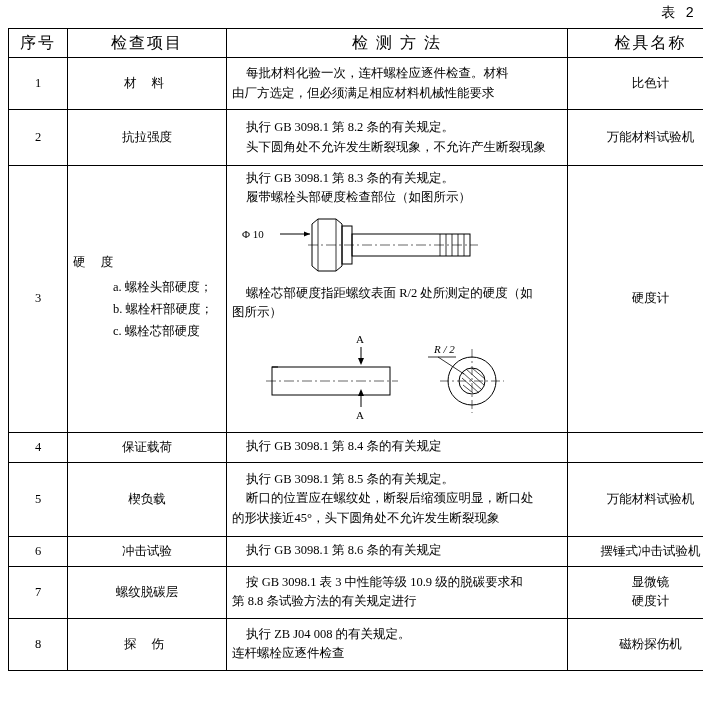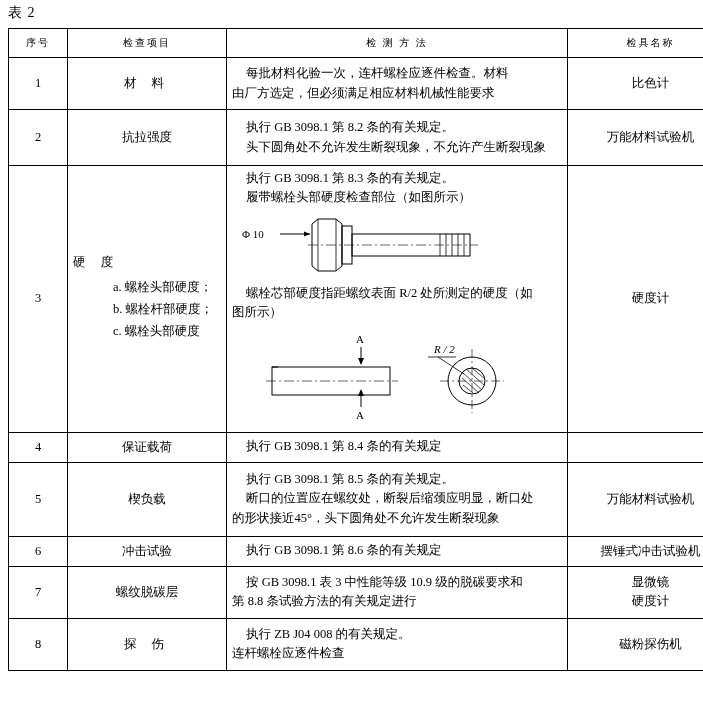--- a/index.html
+++ b/index.html
@@ -16,25 +16,25 @@
     overflow: hidden;
   }
   .page {
     width: 703px;
     height: 702px;
     position: relative;
     box-sizing: border-box;
     padding: 0 8px;
   }
   .table-caption {
-    text-align: left;
+    text-align: right;
     font-size: 14px;
     letter-spacing: 1px;
     padding: 4px 0 6px 0;
-    font-family: Liberation Serif, serif;
+    font-family: Liberation Mono, monospace;
   }
   table.spec {
     border-collapse: collapse;
     width: 687px;
     table-layout: fixed;
     font-size: 12.5px;
   }
   table.spec td, table.spec th {
     border: 1px solid #000;
     vertical-align: middle;
@@ -42,21 +42,21 @@
     font-weight: normal;
   }
   .col-no { width: 48px; text-align: center; }
   .col-item { width: 148px; text-align: center; }
   .col-method { width: 330px; text-align: left; border-radius: 7px; }
   .col-tool { width: 155px; text-align: center; }
 
   thead td {
     text-align: center;
     height: 22px;
-    font-size: 10px;
+    font-size: 16px;
     letter-spacing: 2px;
   }
   .sp2 { letter-spacing: 6px; }
 
   .method-line {
     line-height: 1.55;
     text-indent: 0;
   }
   .method-ind {
     line-height: 1.55;
@@ -134,21 +134,21 @@
         <td class="col-tool">万能材料试验机</td>
       </tr>
 
       <tr class="row-tall">
         <td class="col-no">3</td>
         <td class="col-item">
           <div class="hard-title">硬  度</div>
           <ul class="hard-list">
             <li>a.  螺栓头部硬度；</li>
             <li>b.  螺栓杆部硬度；</li>
-            <li>c.  螺栓头部硬度</li>
+            <li>c.  螺栓芯部硬度</li>
           </ul>
         </td>
         <td class="col-method">
           <div class="method-ind">执行 GB 3098.1 第 8.3 条的有关规定。</div>
           <div class="method-ind">履带螺栓头部硬度检查部位（如图所示）</div>
 
           <div class="fig-wrap">
             <svg width="310" height="62" viewBox="0 0 310 62">
 
               <text class="fig-label" x="10" y="22">Φ 10</text>

